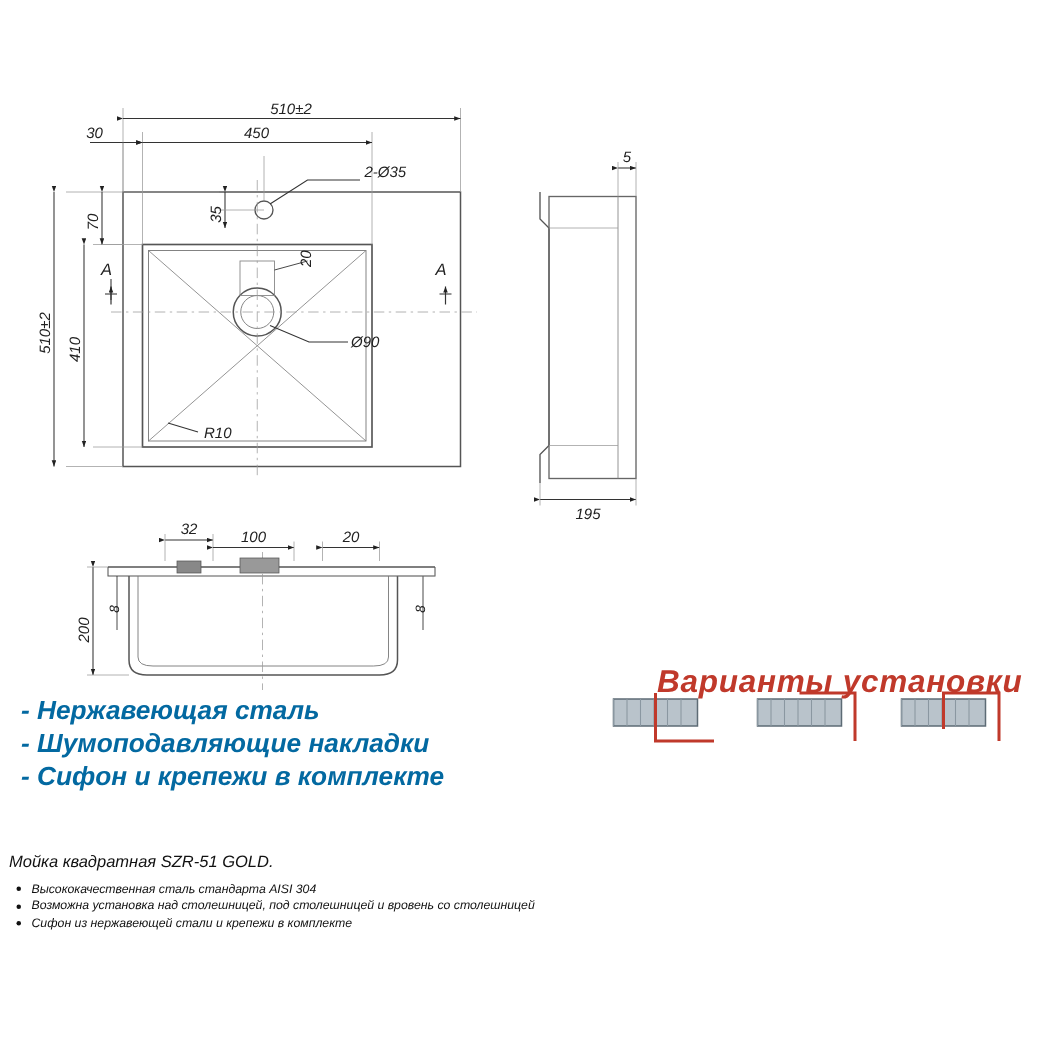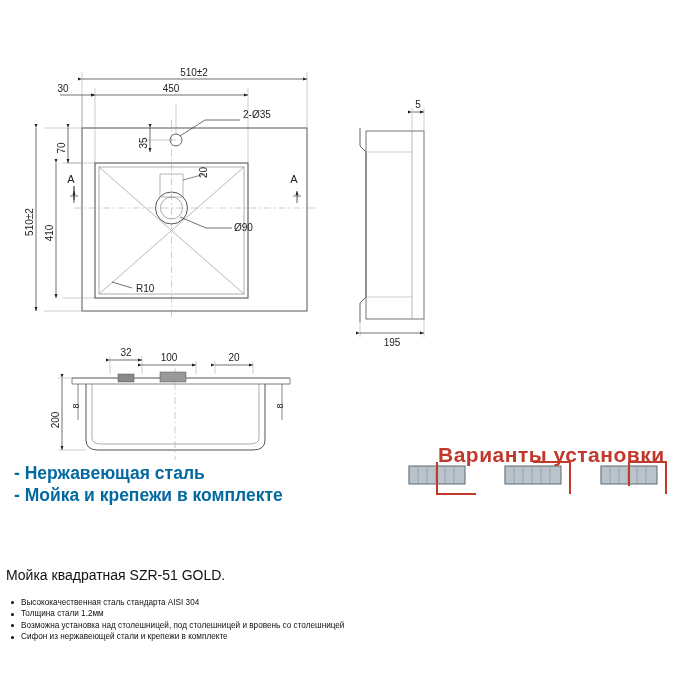--- a/index.html
+++ b/index.html
@@ -4,21 +4,21 @@
 <style>
   html,body{margin:0;padding:0;}
   body{
     width:700px;height:700px;
     background:#ffffff;
     font-family:"Liberation Sans", sans-serif;
     color:#000;
     position:relative;
     overflow:hidden;
   }
-  .page{position:absolute;left:0;top:0;width:700px;height:520px;}
+  .page{position:absolute;left:0;top:0;width:700px;height:520px;font-style:italic;}
 
   svg.tech{position:absolute;left:0;top:0;width:700px;height:700px;}
 
   
   .features{
     position:absolute;
     left:14px; top:462px;
     width:340px;
   }
   .features .line{
@@ -43,21 +43,21 @@
 
   
   .spec{
     position:absolute;
     left:6px; top:570px;
     width:480px;
     font-size:8.2px;
     line-height:11.6px;
     color:#111;
   }
-  .spec .title{font-size:14px;margin-bottom:15px;}
+  .spec .title{font-size:11px;margin-bottom:5px;}
   .spec ul{margin:0;padding-left:13px;list-style:none;}
   .spec ul li{position:relative;padding-left:2px;}
   .spec ul li:before{
     content:"";
     position:absolute;
     left:-8px;top:4.5px;
     width:3px;height:3px;background:#111;border-radius:50%;
   }
 </style>
 </head>
@@ -213,28 +213,28 @@
       <g>
         <rect x="601" y="466" width="56" height="18" fill="#b9c3cb" stroke="#5d6b75" stroke-width="1"></rect>
         <path d="M601,466 L601,484 M610,466 L610,484 M619,466 L619,484 M628,466 L628,484 M637,466 L637,484 M646,466 L646,484" stroke="#8a97a1" stroke-width="0.7"></path>
         <path d="M629,486 L629,462 L666,462 L666,494" stroke="#c0392b" stroke-width="2" fill="none"></path>
       </g>
     </g>
   </svg>
 
   <div class="features">
     <div class="line">- Нержавеющая сталь</div>
-    <div class="line">- Мойка и крепежи в комплекте</div>
+    <div class="line">- Шумоподавляющие накладки</div>
+    <div class="line">- Сифон и крепежи в комплекте</div>
   </div>
 
   <div class="variants-title">Варианты установки</div>
 
   <div class="spec">
     <div class="title">Мойка квадратная SZR-51 GOLD.</div>
     <ul>
       <li>Высококачественная сталь стандарта AISI 304</li>
-      <li>Толщина стали 1.2мм</li>
       <li>Возможна установка над столешницей, под столешницей и вровень со столешницей</li>
       <li>Сифон из нержавеющей стали и крепежи в комплекте</li>
     </ul>
   </div>
 
 </div>
 
 </body></html>

